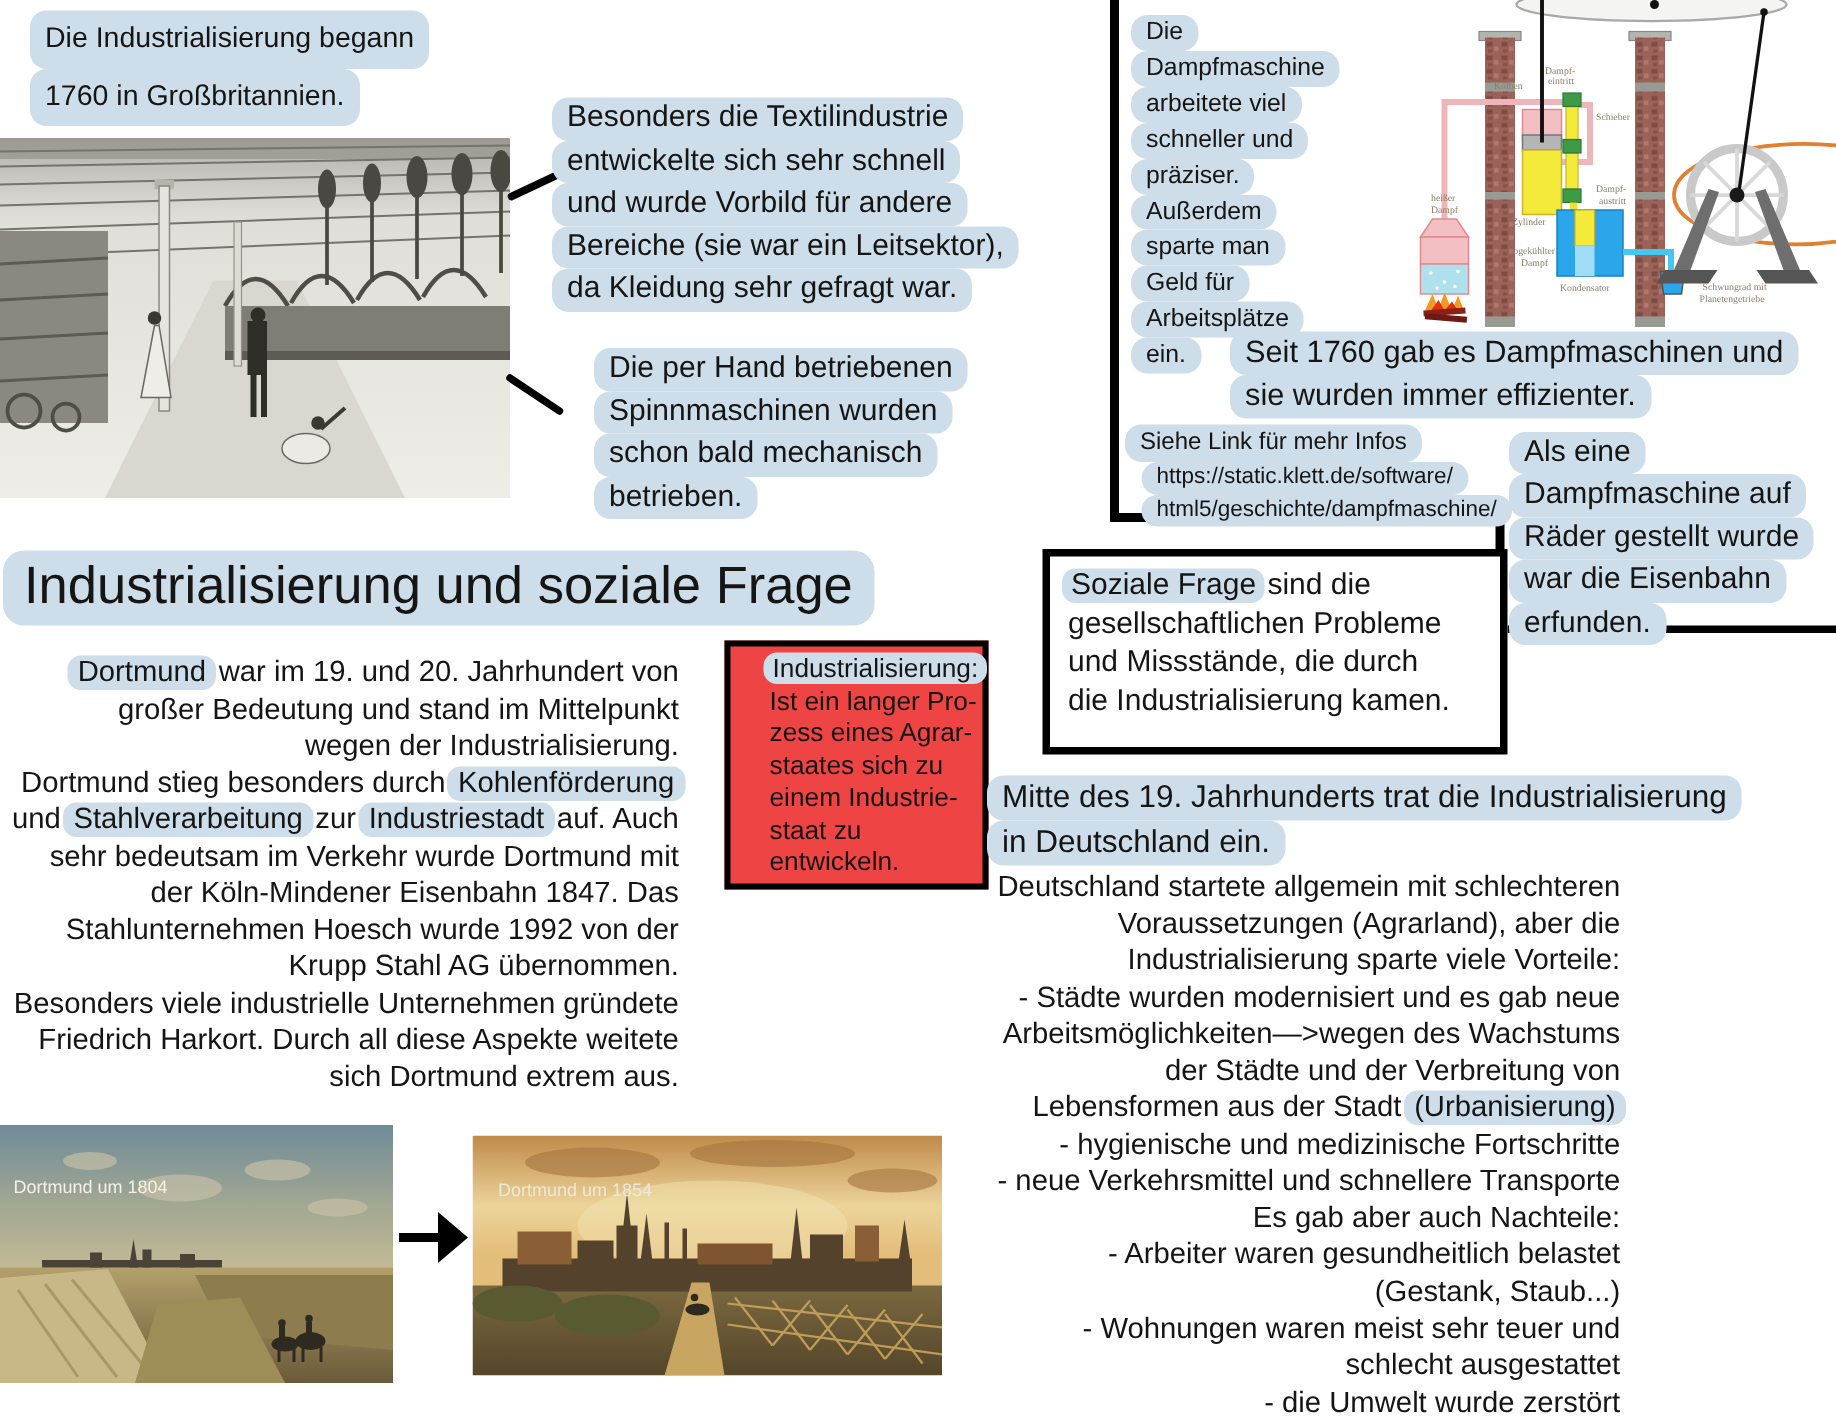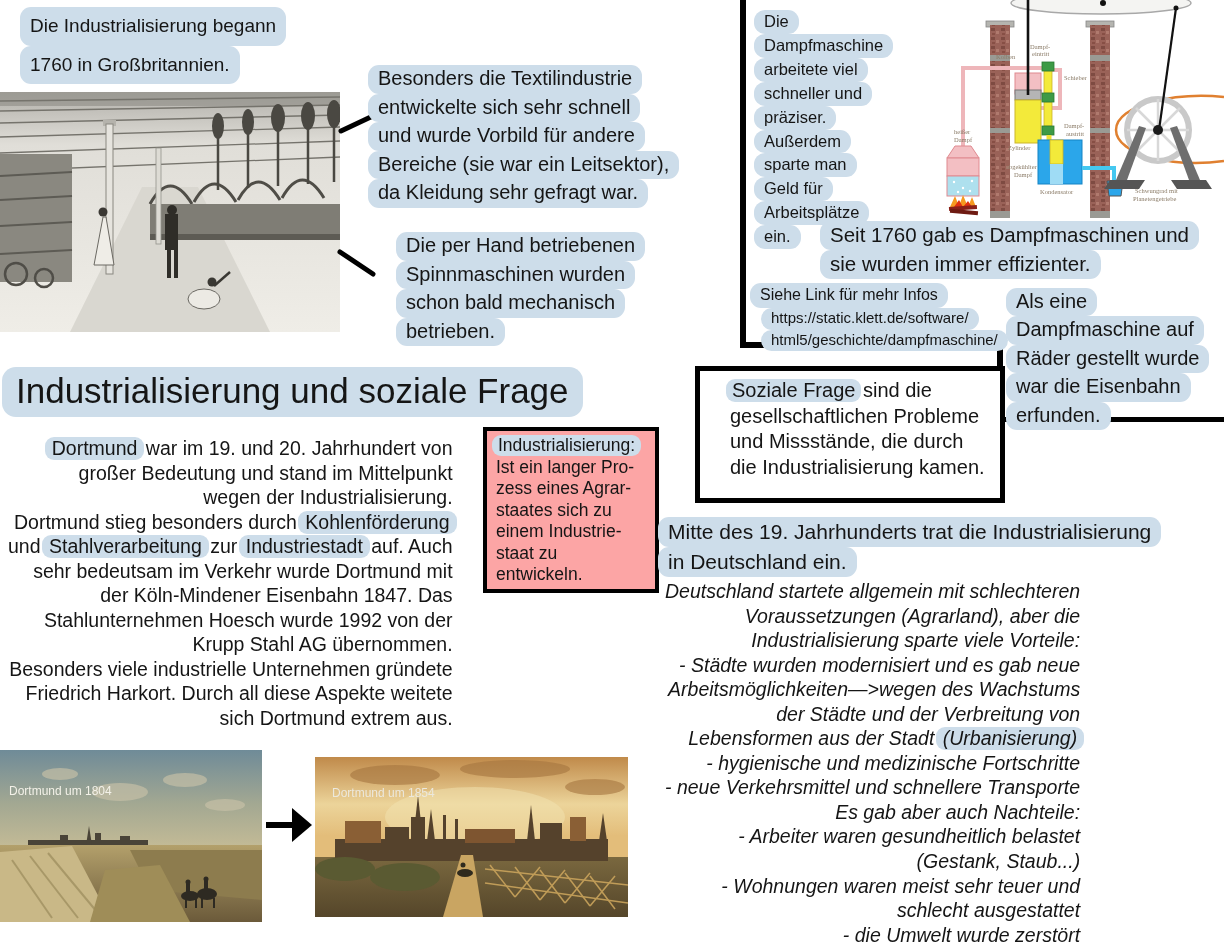--- a/index.html
+++ b/index.html
@@ -39,27 +39,27 @@
   .link-url    { font-size:15px;   line-height:18.5px; }
   .railway-note{ font-size:20px;   line-height:25.4px; }
   .main-title  { font-size:35px;   line-height:44px; }
   .main-title .line > span { border-radius:14px; padding:2px 14px 4px; margin-left:-14px; }
   .body-para   { font-size:19.5px; line-height:24.55px;text-align:right; }
   .heading2    { font-size:21px;   line-height:27.2px; }
 
   .soziale-box {
     left:695px; top:366px; width:310px; height:137px;
     border:5px solid #000; background:#fff;
-    padding:7px 0 0 30px;
+    padding:7px 0 0 12px;
     font-size:20px; line-height:25.6px;
   }
   .industrial-box {
     left:483px; top:427px; width:176px; height:166px;
-    border:4px solid #000; background:#fca5a5;
-    padding:4px 0 0 9px;
+    border:4px solid #000; background:#ef4444;
+    padding:4px 0 0 26px;
     font-size:17.5px; line-height:21.5px;
   }
   .industrial-box .line span.hl, .soziale-box .line span.hl {
     background:var(--hl); border-radius:9px; padding:0 6px 1px; margin:0 -4px;
   }
   .steam-frame {
     left:740px; top:-8px; width:263px; height:356px;
     border-left:6px solid #000; border-bottom:6px solid #000;
   }
   .connector { background:#000; }
@@ -350,21 +350,21 @@
       <div class="line"><span>Krupp Stahl AG übernommen.</span></div>
       <div class="line"><span>Besonders viele industrielle Unternehmen gründete</span></div>
       <div class="line"><span>Friedrich Harkort. Durch all diese Aspekte weitete</span></div>
       <div class="line"><span>sich Dortmund extrem aus.</span></div>
     </div>
 
   <div class="abs bubbles heading2" style="left:668px; top:517px;">
       <div class="line"><span>Mitte des 19. Jahrhunderts trat die Industrialisierung</span></div>
       <div class="line"><span>in Deutschland ein.</span></div>
     </div>
-  <div class="abs para body-para" style="left:665px; top:579px;font-style:italic;">
+  <div class="abs para body-para" style="left:665px; top:579px;">
       <div class="line"><span>Deutschland startete allgemein mit schlechteren</span></div>
       <div class="line"><span>Voraussetzungen (Agrarland), aber die</span></div>
       <div class="line"><span>Industrialisierung sparte viele Vorteile:</span></div>
       <div class="line"><span>- Städte wurden modernisiert und es gab neue</span></div>
       <div class="line"><span>Arbeitsmöglichkeiten—&gt;wegen des Wachstums</span></div>
       <div class="line"><span>der Städte und der Verbreitung von</span></div>
       <div class="line"><span>Lebensformen aus der Stadt </span><span class="hl">(Urbanisierung)</span></div>
       <div class="line"><span>- hygienische und medizinische Fortschritte</span></div>
       <div class="line"><span>- neue Verkehrsmittel und schnellere Transporte</span></div>
       <div class="line"><span>Es gab aber auch Nachteile:</span></div>

